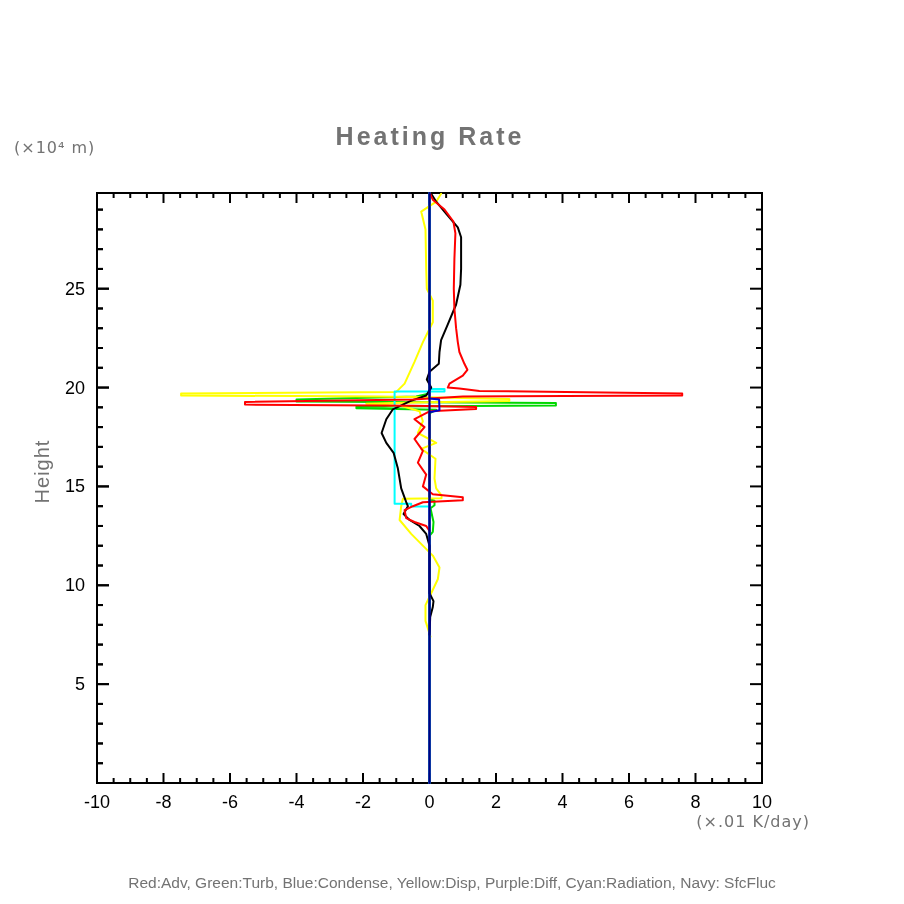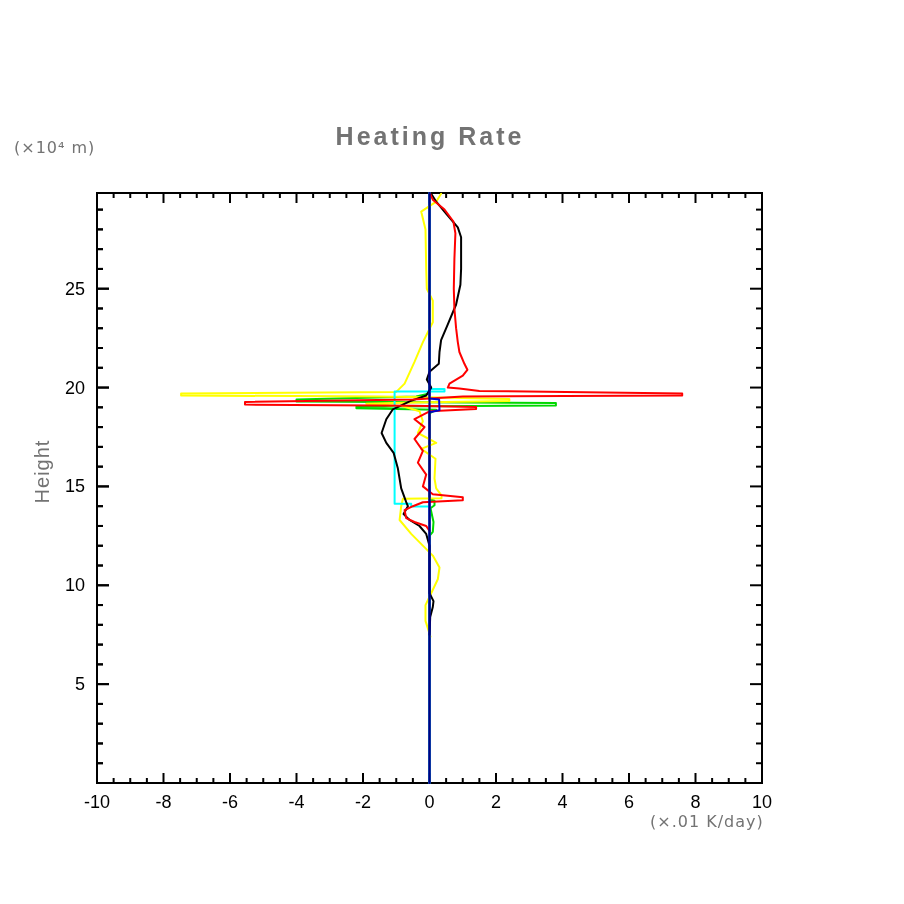--- a/index.html
+++ b/index.html
@@ -2,21 +2,21 @@
 <html><head>
 <meta charset="utf-8">
 <style>
   html,body{margin:0;padding:0;background:#ffffff;}
   #page{position:relative;width:904px;height:904px;background:#ffffff;overflow:hidden;
         font-family:"Liberation Sans",sans-serif;color:#737373;}
   #chart-title{position:absolute;left:0;top:122px;width:860px;text-align:center;
         font-size:25px;letter-spacing:3px;font-weight:bold;font-family:"Liberation Sans",sans-serif;}
   #y-unit{position:absolute;left:14px;top:138px;font-size:16px;letter-spacing:1px;
         font-family:"DejaVu Sans",sans-serif;}
-  #x-unit{position:absolute;left:650px;top:812px;width:160px;text-align:left;font-size:16px;
+  #x-unit{position:absolute;left:650px;top:812px;width:160px;text-align:right;font-size:16px;
         letter-spacing:1px;font-family:"DejaVu Sans",sans-serif;}
   #y-axis-title{position:absolute;left:-18px;top:460px;width:120px;text-align:center;
         font-size:20px;letter-spacing:1px;transform:rotate(-90deg);transform-origin:center;}
   #legend-line{position:absolute;left:0;top:874px;width:904px;text-align:center;font-size:15.5px;}
   svg{position:absolute;left:0;top:0;}
   text{font-family:"Liberation Sans",sans-serif;}
 </style>
 </head>
 <body>
 
@@ -217,13 +217,14 @@
       <polyline points="429.5,193.0 429.5,783.0" fill="none" stroke="#a020f0" stroke-width="2" stroke-linejoin="round" stroke-linecap="round"></polyline>
       <polyline points="429.5,193.0 429.5,393.5 416.2,396.5 296.5,399.4 296.5,401.4 555.9,403.0 555.9,405.4 356.4,406.7 356.4,408.3 436.2,409.7 429.5,413.3 429.5,499.3 434.5,500.7 434.5,505.2 430.5,508.2 433.5,522.0 432.8,531.9 429.5,535.8 429.5,783.0" fill="none" stroke="#00d800" stroke-width="2" stroke-linejoin="round" stroke-linecap="round"></polyline>
       <polyline points="441.1,193.8 436.2,201.7 421.2,211.6 425.5,229.4 426.2,268.9 426.8,288.7 432.8,300.6 432.8,322.3 422.9,342.1 414.5,361.9 404.6,383.6 396.3,391.9 181.1,393.5 181.1,395.5 379.6,396.5 439.5,397.4 509.3,399.0 509.3,401.0 412.9,402.4 366.3,403.8 402.9,406.3 419.5,411.3 422.9,421.2 417.9,433.0 436.2,442.9 421.2,448.9 435.5,458.7 434.5,478.5 436.2,488.4 441.5,495.3 441.5,498.3 402.9,498.7 401.2,506.2 399.6,520.0 411.2,533.9 432.8,555.6 439.5,567.5 437.8,579.3 431.2,593.2 425.5,605.1 425.5,620.9 430.5,636.7" fill="none" stroke="#ffff00" stroke-width="2" stroke-linejoin="round" stroke-linecap="round"></polyline>
       <polyline points="429.5,193.0 429.5,388.9 444.5,388.9 444.5,391.5 394.6,391.5 394.6,503.8 411.2,503.8 411.2,506.6 429.5,506.6 429.5,783.0" fill="none" stroke="#00ffff" stroke-width="2" stroke-linejoin="round" stroke-linecap="round"></polyline>
       <polyline points="431.2,193.8 436.2,201.7 446.1,213.6 457.8,227.4 461.1,237.3 461.1,268.9 460.4,284.7 456.1,304.5 447.8,324.3 441.1,340.1 439.5,352.0 438.8,363.8 429.5,371.7 426.8,379.6 431.2,387.6 426.2,395.5 409.6,401.4 392.9,409.3 386.3,419.2 381.6,433.0 386.3,442.9 393.6,452.8 397.9,468.6 401.2,488.4 406.2,502.2 407.9,506.2 403.6,514.1 409.6,520.0 419.5,526.0 426.2,533.9 429.5,545.7 429.5,593.2 433.5,601.1 432.8,607.0 430.2,616.9 429.5,634.7" fill="none" stroke="#000000" stroke-width="2" stroke-linejoin="round" stroke-linecap="round"></polyline>
       <polyline points="430.2,193.8 432.8,199.7 444.5,209.6 453.4,221.5 455.4,233.3 454.4,259.0 453.8,288.7 454.4,308.5 456.1,328.2 457.8,342.1 459.4,352.0 464.4,363.8 467.4,369.8 462.8,375.7 449.5,383.6 447.8,387.6 459.4,388.5 479.4,390.9 682.2,393.5 682.2,395.5 462.8,396.5 412.9,399.4 245.0,402.0 245.0,404.6 412.9,405.7 476.1,406.9 476.1,408.9 429.5,411.3 414.5,419.2 424.5,427.1 414.5,439.0 422.9,450.8 417.9,462.7 426.2,474.6 422.9,486.4 432.8,494.3 462.8,497.3 462.8,500.3 422.9,502.2 412.9,506.2 404.6,510.1 406.2,518.1 414.5,522.0 426.2,526.0 429.5,530.9" fill="none" stroke="#ff0000" stroke-width="2" stroke-linejoin="round" stroke-linecap="round"></polyline>
       <polyline points="429.5,193.0 429.5,398.4 439.1,399.4 439.5,410.3 429.5,412.3 429.5,783.0" fill="none" stroke="#0000cc" stroke-width="2" stroke-linejoin="round" stroke-linecap="round"></polyline>
       <polyline points="429.5,193.0 429.5,783.0" fill="none" stroke="#000080" stroke-width="2" stroke-linejoin="round" stroke-linecap="round"></polyline>
     </svg>
   <div id="x-unit">(×.01 K/day)</div>
+  <div id="legend-line">Red:Adv, Green:Turb, Blue:Condense, Yellow:Disp, Purple:Diff, Cyan:Radiation, Navy: SfcFluc</div>
 </div>
 
 </body></html>

